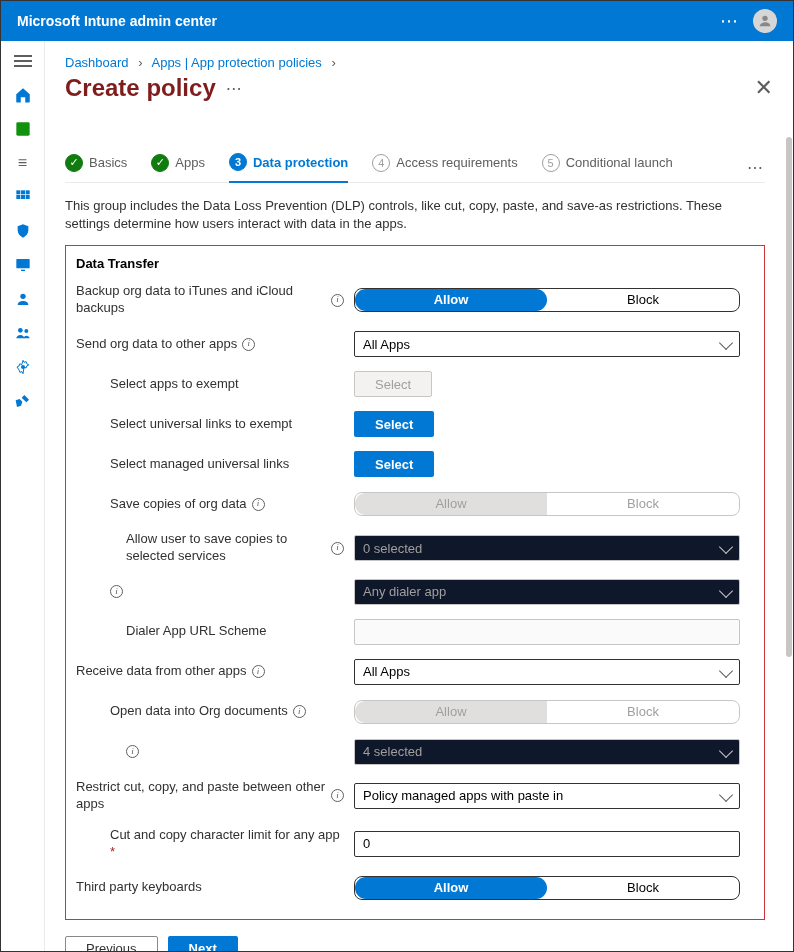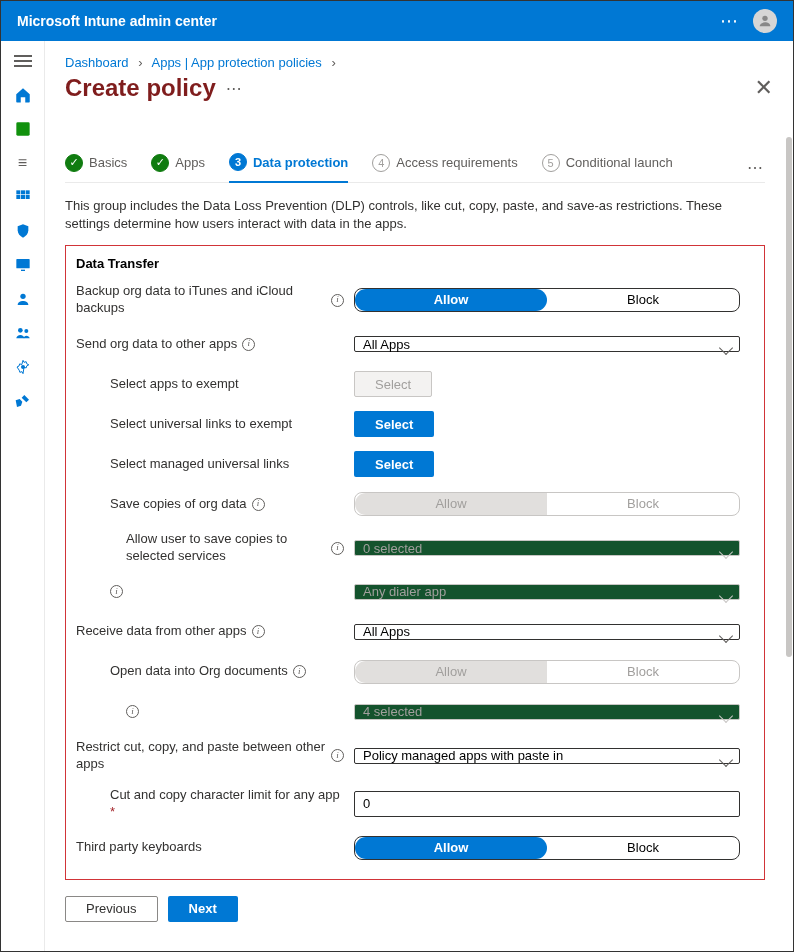--- a/index.html
+++ b/index.html
@@ -47,22 +47,22 @@
 .row .control { flex: 1; }
 .info-ic { width: 13px; height: 13px; border: 1px solid #605e5c; border-radius: 50%; display:inline-flex; align-items:center; justify-content:center; font-size: 9px; color:#605e5c; font-style: italic; font-family: serif; flex-shrink:0; }
 .req { color:#a4262c; }
 
 .pill { display:flex; width: 100%; max-width: 386px; border: 1px solid #323130; border-radius: 8px; overflow: hidden; height: 24px; font-size: 13px; cursor:pointer; }
 .pill div { flex:1; text-align:center; line-height: 22px; }
 .pill .active { background: #0078d4; color:#fff; border-radius: 20px; font-weight:600; }
 .pill.disabled { border-color: #c8c6c4; color:#a19f9d; cursor:default; }
 .pill.disabled .left { background: #e1dfdd; color:#a19f9d; border-radius: 20px 0 0 20px; }
 
-.select { width: 100%; max-width: 386px; height: 16px; border: 1px solid #323130; border-radius: 2px; padding: 0 26px 0 8px; font-size: 13px; background: #fff; position:relative; display:flex; align-items:center; cursor:pointer; }
-.select.disabled { border-color: #c8c6c4; color: #a19f9d; background:#14532d; cursor:default; }
+.select { width: 100%; max-width: 386px; height: 26px; border: 1px solid #323130; border-radius: 2px; padding: 0 26px 0 8px; font-size: 13px; background: #fff; position:relative; display:flex; align-items:center; cursor:pointer; }
+.select.disabled { border-color: #c8c6c4; color: #a19f9d; background:#0f172a; cursor:default; }
 .select .chevd { position:absolute; right:8px; top:6px; width:10px; height:10px; border-right:1.5px solid #605e5c; border-bottom:1.5px solid #605e5c; transform: rotate(45deg); transform-origin:center; }
 .select.disabled .chevd { border-color:#c8c6c4; }
 .input { width: 100%; max-width: 386px; height: 26px; border: 1px solid #323130; border-radius: 2px; padding: 0 8px; font-size: 13px; }
 .input.disabled { border-color: #c8c6c4; }
 
 .btn { height: 26px; padding: 0 20px; font-size: 13px; border-radius: 2px; cursor:pointer; border:1px solid transparent; }
 .btn.primary { background:#0078d4; color:#fff; font-weight:600; }
 .btn.disabled { background:#f3f2f1; color:#a19f9d; border-color:#c8c6c4; cursor:default; }
 
 .footer { display:flex; gap:10px; margin-top: 16px; }
@@ -269,20 +269,26 @@
           <div class="label indent1">
               <span class="info-ic">i</span>
             </div>
           <div class="control">
               <div class="select disabled">
                 <span>Any dialer app</span>
                 <span class="chevd"></span>
               </div>
             </div>
         </div>
+        <div class="row">
+          <div class="label indent2">
+              <span>Dialer App URL Scheme</span>
+            </div>
+          <div class="control"><input class="input disabled" disabled="" style=""></div>
+        </div>
 
         <div class="row">
           <div class="label">
               <span>Receive data from other apps</span>
               <span class="info-ic">i</span>
             </div>
           <div class="control">
               <div class="select">
                 <span>All Apps</span>
                 <span class="chevd"></span>

